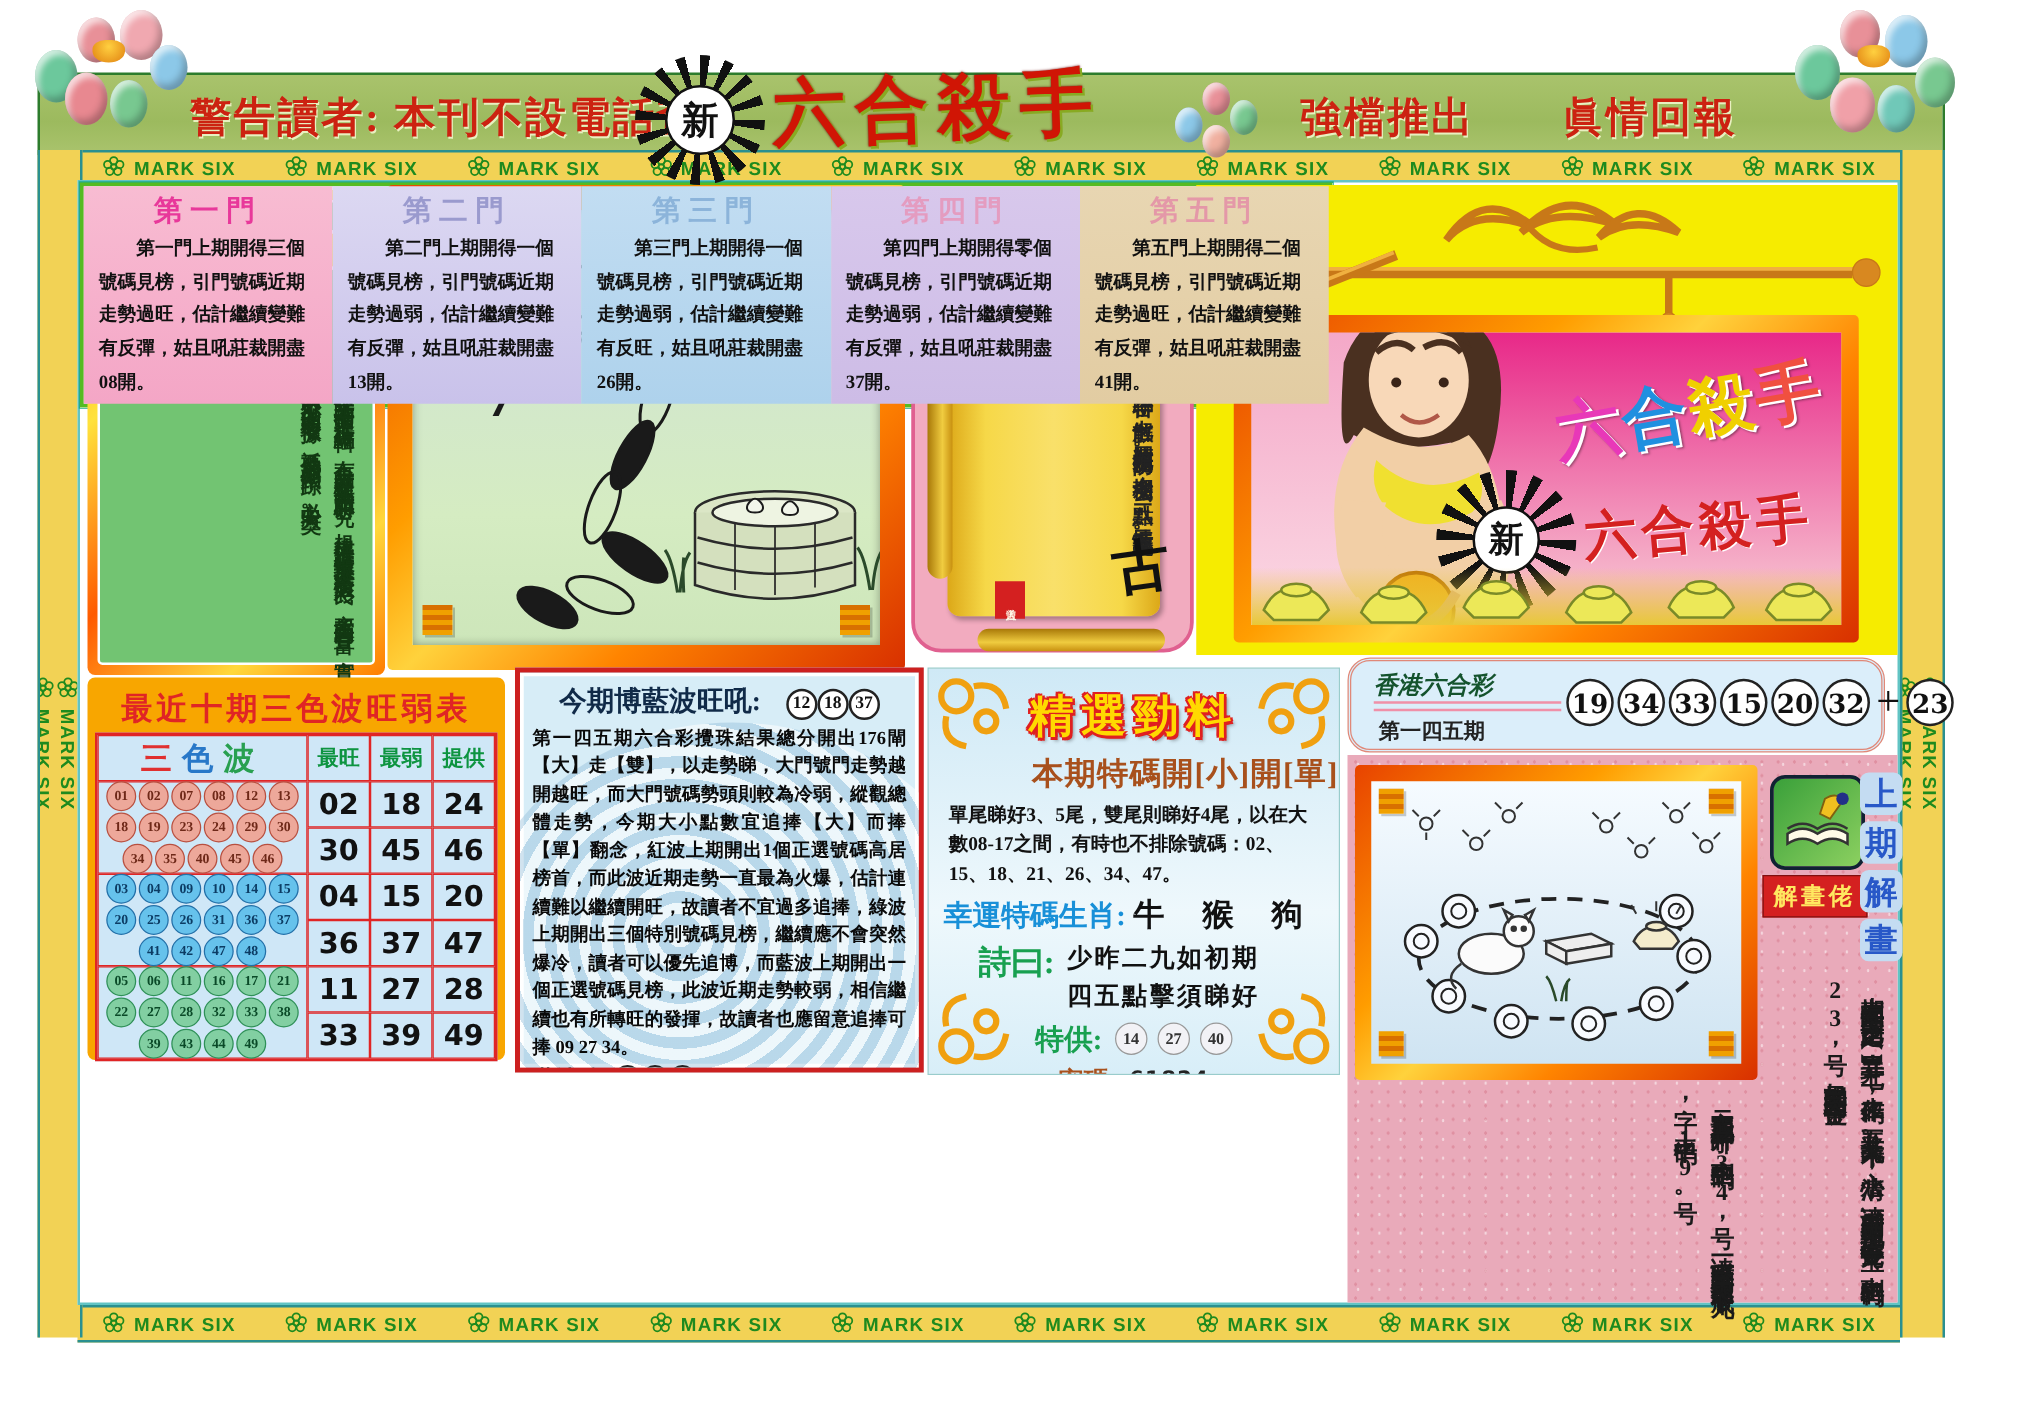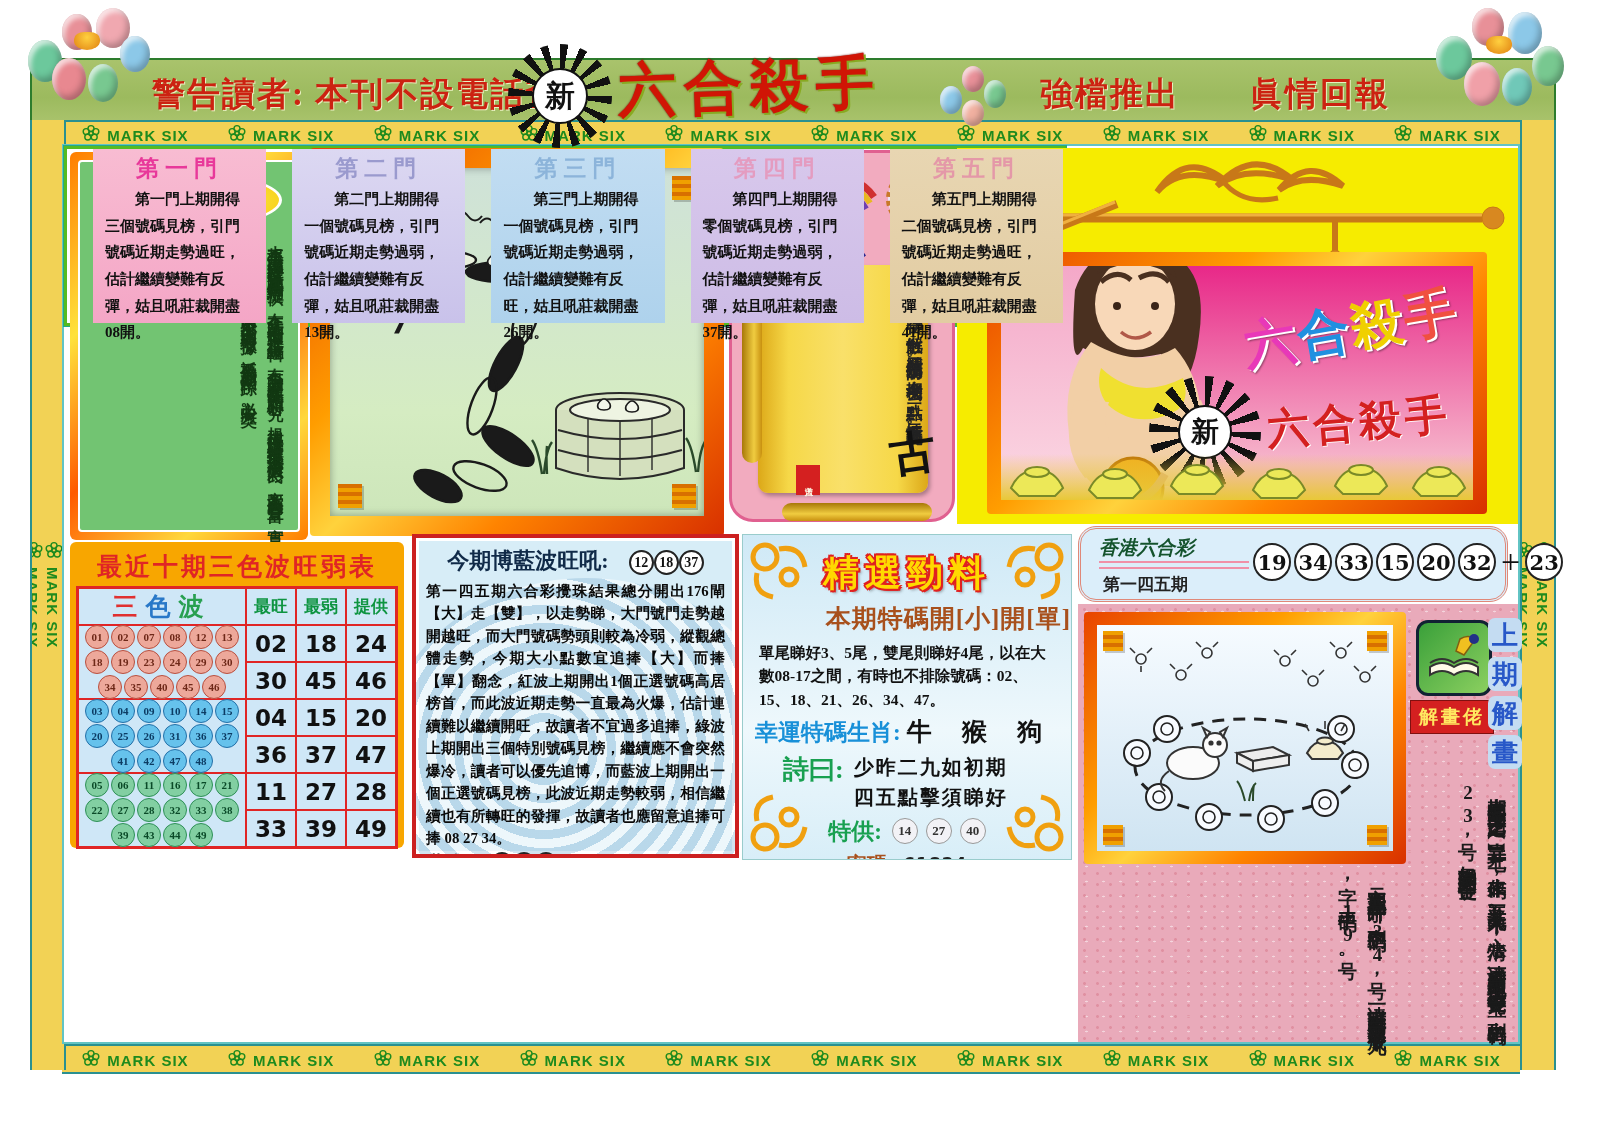--- a/index.html
+++ b/index.html
@@ -163,21 +163,21 @@
   #rb-head span{width:34px;height:34px;background:#c4dcf2;border-radius:7px;color:#2858c8;font-size:26px;font-weight:900;
     display:flex;align-items:center;justify-content:center;}
   .rb-vtext{writing-mode:vertical-rl;text-orientation:upright;font-size:19px;font-weight:900;color:#1a1a1a;
     line-height:1.55;letter-spacing:2px;}
   #rb-ta{left:318px;top:178px;width:116px;height:252px;}
   #rb-tb{left:8px;top:268px;width:306px;height:164px;}
 
   
   #doors{left:6px;top:714px;width:1002px;height:180px;border:3px solid #55bb22;box-shadow:0 0 0 2px #fff inset,0 0 0 1px #2a8;
     display:flex;box-sizing:border-box;}
-  .door{flex:1 1 0;position:relative;padding:4px 12px 0;box-sizing:border-box;margin-left:26px;}
+  .door{flex:1 1 0;position:relative;padding:4px 12px 0;box-sizing:border-box;}
   .door h3{margin:0;text-align:center;font-size:23px;font-weight:900;letter-spacing:6px;}
   .door p{margin:2px 0 0;font-size:15px;line-height:1.78;font-weight:700;color:#111;text-indent:2em;}
   .d0{background:linear-gradient(180deg,#f8bcd2,#f4a6c6);} .d0 h3{color:#e8389a;}
   .d1{background:linear-gradient(180deg,#dcd8f2,#c9c2ea);} .d1 h3{color:#9a9ace;}
   .d2{background:linear-gradient(180deg,#c2ddf2,#aed2ec);} .d2 h3{color:#8cb4da;}
   .d3{background:linear-gradient(180deg,#d8c8ec,#cdbce6);} .d3 h3{color:#e49cc0;}
   .d4{background:linear-gradient(180deg,#e8d6b2,#e2cca2);} .d4 h3{color:#e498a8;}
 
   svg{display:block;}
 </style>
@@ -778,21 +778,21 @@
         </div>
       </div>
     </div>
 
     <div id="bluep" class="abs">
       <div class="bp-inner">
         <div id="bp-title">
           <span>今期博藍波旺吼:</span>
           <span><span class="cball">12</span><span class="cball">18</span><span class="cball">37</span></span>
         </div>
-        <div id="bp-body">第一四五期六合彩攪珠結果總分開出176閘【大】走【雙】，以走勢睇，大門號門走勢越開越旺，而大門號碼勢頭則較為冷弱，縱觀總體走勢，今期大小點數宜追捧【大】而捧【單】翻念，紅波上期開出1個正選號碼高居榜首，而此波近期走勢一直最為火爆，估計連續難以繼續開旺，故讀者不宜過多追捧，綠波上期開出三個特別號碼見榜，繼續應不會突然爆冷，讀者可以優先追博，而藍波上期開出一個正選號碼見榜，此波近期走勢較弱，相信繼續也有所轉旺的發揮，故讀者也應留意追捧可捧 08 27 34。</div>
+        <div id="bp-body">第一四五期六合彩攪珠結果總分開出176閘【大】走【雙】，以走勢睇，大門號門走勢越開越旺，而大門號碼勢頭則較為冷弱，縱觀總體走勢，今期大小點數宜追捧【大】而捧【單】翻念，紅波上期開出1個正選號碼高居榜首，而此波近期走勢一直最為火爆，估計連續難以繼續開旺，故讀者不宜過多追捧，綠波上期開出三個特別號碼見榜，繼續應不會突然爆冷，讀者可以優先追博，而藍波上期開出一個正選號碼見榜，此波近期走勢較弱，相信繼續也有所轉旺的發揮，故讀者也應留意追捧可捧 09 27 34。</div>
         <div class="bp-row">
           <span>藍波吼:</span>
           <span><span class="cball">03</span><span class="cball">16</span><span class="cball">31</span></span>
         </div>
 
       </div>
     </div>
 
     <div id="picks" class="abs">
       <svg class="orn" style="left:2px;top:2px" viewBox="0 0 64 64">

